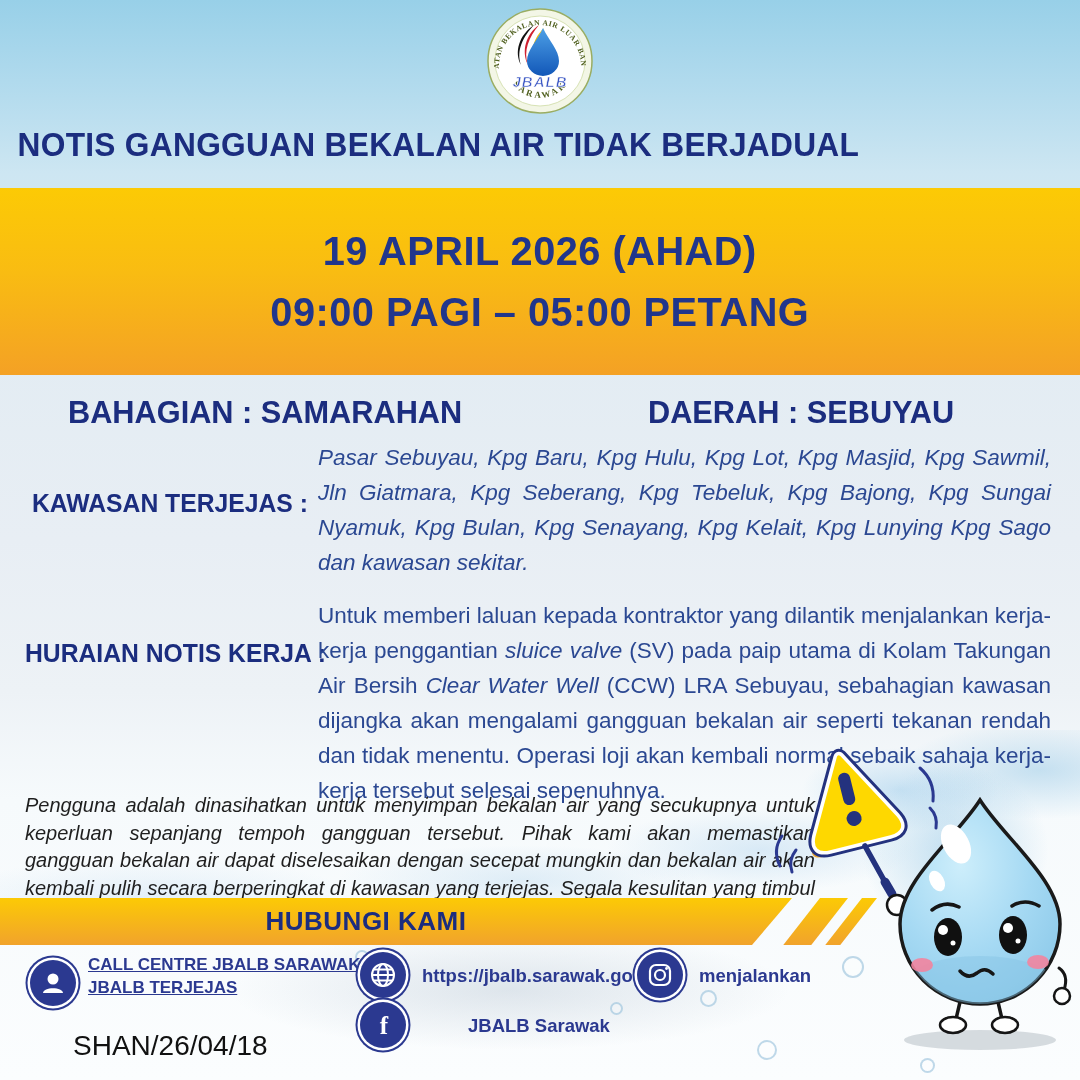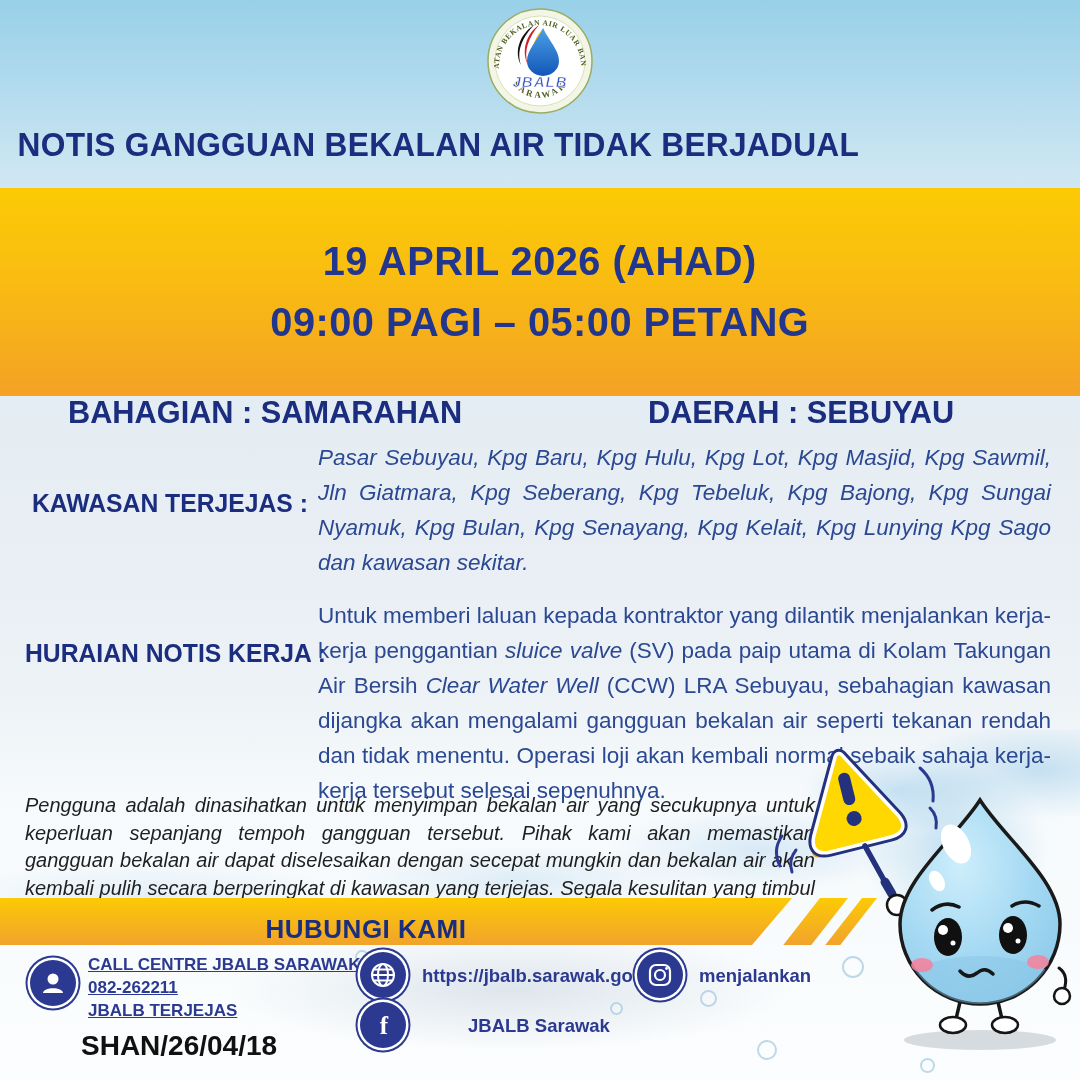--- a/index.html
+++ b/index.html
@@ -20,48 +20,48 @@
   }
   .swirl{left:230px;top:930px;width:560px;height:120px;border-radius:50%;
     background:radial-gradient(closest-side,rgba(150,170,190,.28),rgba(150,170,190,0));}
   .splash-right{left:830px;top:735px;width:250px;height:230px;
     background:radial-gradient(closest-side,rgba(140,195,228,.5),rgba(140,195,228,0) 75%);}
   .bubble{border:2px solid rgba(140,185,215,.55);border-radius:50%;background:rgba(255,255,255,.25);}
   
   .title{left:0;top:126px;width:1080px;color:#1b2d7f;
     font-size:33px;font-weight:bold;letter-spacing:.3px;}
   .title>span{display:inline-block;transform:scaleX(.96);transform-origin:center;}
-  .banner{left:0;top:188px;width:1080px;height:208px;
+  .banner{left:0;top:188px;width:1080px;height:187px;
     background:linear-gradient(180deg,#fcca05 0%,#f9bc12 45%,#f4a125 100%);
     display:flex;flex-direction:column;justify-content:center;align-items:center;}
   .banner .bline{color:#21368c;font-size:41px;font-weight:bold;line-height:61px;
     transform:scaleX(.97);transform-origin:center;letter-spacing:.5px;}
   
   .region{color:#1b2d7f;font-size:32px;font-weight:bold;transform:scaleX(.96);transform-origin:left;}
   
   .seclabel{color:#1b2d7f;font-size:26px;font-weight:bold;transform:scaleX(.95);transform-origin:left;white-space:nowrap;}
   .secbody{color:#2b4892;font-size:22.5px;line-height:35px;text-align:justify;}
   .advisory{left:25px;top:792px;width:790px;color:#1f1f1f;font-size:20px;line-height:27.5px;
     font-style:italic;text-align:justify;}
   
   .cbanner{left:0;top:898px;width:792px;height:47px;
     background:linear-gradient(180deg,#fcca05,#f1a32c);
     clip-path:polygon(0 0,792px 0,752px 100%,0 100%);
-    display:flex;align-items:flex-end;justify-content:center;}
+    display:flex;align-items:center;justify-content:center;}
   .cbanner span{color:#1b2d7f;font-size:26px;font-weight:bold;letter-spacing:.5px;margin-right:60px;}
   .stripe{top:898px;height:47px;background:linear-gradient(180deg,#fcca05,#f1a32c);
     transform:skewX(-38deg);transform-origin:0 0;}
   
   .cicon{width:46px;height:46px;border-radius:50%;background:#2b3990;
     display:flex;align-items:center;justify-content:center;
     box-shadow:0 0 0 2.5px #fff,0 0 0 4.5px #2b3990;}
   .ctext{color:#2b3990;font-weight:bold;}
   .clines{font-size:17px;line-height:23px;text-decoration:underline;}
   .chandle{font-size:18.5px;}
-  .reference{left:73px;top:1030px;color:#111;font-size:28px;font-weight:bold;font-family:"Liberation Sans",sans-serif;margin-left:8px;}
+  .reference{left:73px;top:1030px;color:#111;font-size:28px;font-weight:normal;font-family:"Liberation Sans",sans-serif;}
 </style>
 </head>
 <body>
 
 <div class="page">
 
   <div class="abs splash-band"></div>
   <div class="abs splash-right"></div>
   <div class="abs swirl"></div>
   <div class="abs bubble" style="left:842px;top:956px;width:18px;height:18px;"></div>
@@ -123,21 +123,20 @@
   <div class="abs stripe" style="left:862px;width:15px;"></div>
 
   <div class="abs cicon" style="left:30px;top:960px;">
     <svg width="30" height="30" viewBox="0 0 30 30">
       <circle cx="15" cy="11" r="5.5" fill="#ffffff"></circle>
       <path d="M5,25 C5,18.5 25,18.5 25,25 Z" fill="#ffffff"></path>
     </svg>
   </div>
   <div class="abs ctext clines" style="left:88px;top:953px;">
     <div>CALL CENTRE JBALB SARAWAK</div>
-    <div>082-262211</div>
     <div>JBALB TERJEJAS</div>
   </div>
 
   <div class="abs cicon" style="left:360px;top:952px;">
     <svg width="30" height="30" viewBox="0 0 30 30" fill="none" stroke="#ffffff" stroke-width="2">
       <circle cx="15" cy="15" r="11"></circle>
       <ellipse cx="15" cy="15" rx="5" ry="11"></ellipse>
       <line x1="4" y1="15" x2="26" y2="15"></line>
       <line x1="5.5" y1="9.5" x2="24.5" y2="9.5"></line>
       <line x1="5.5" y1="20.5" x2="24.5" y2="20.5"></line>

